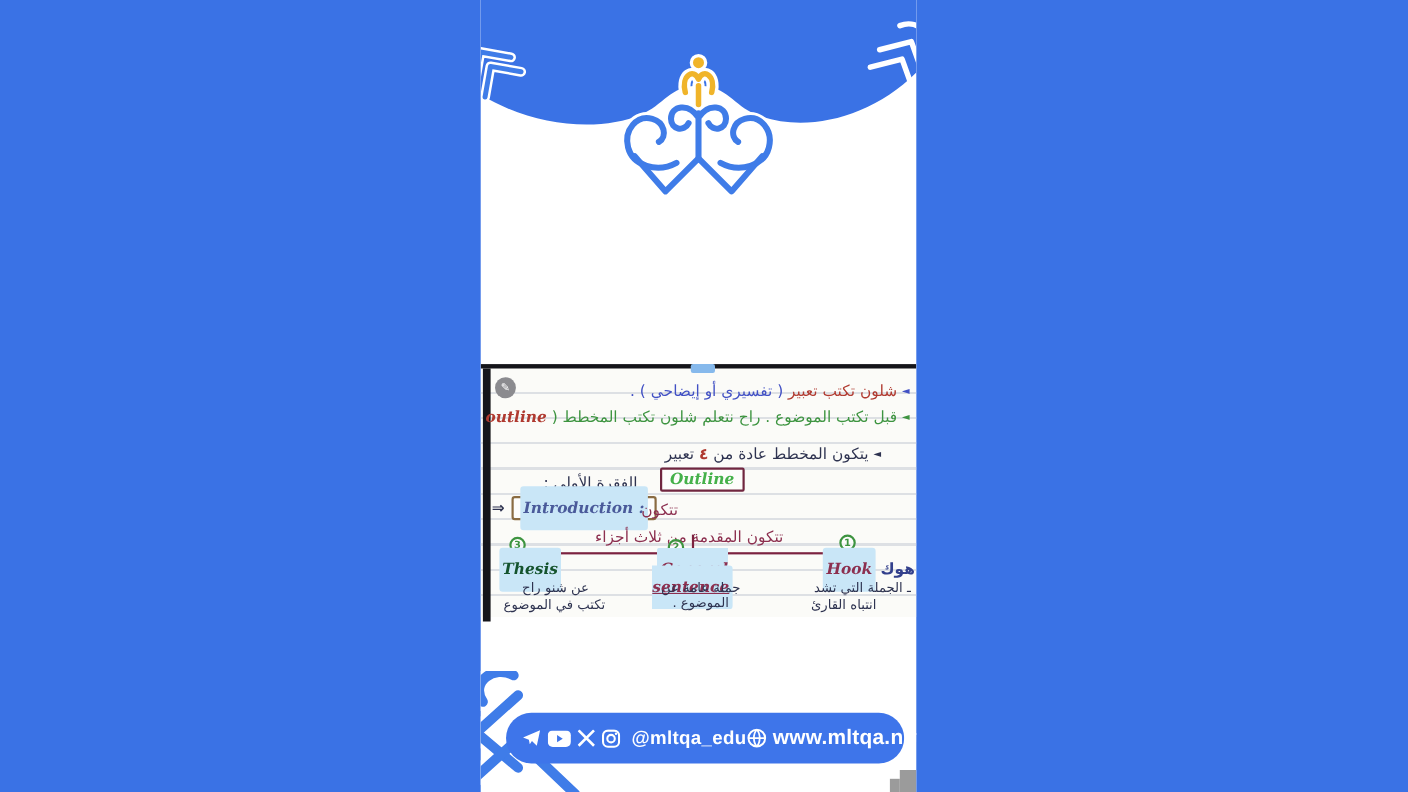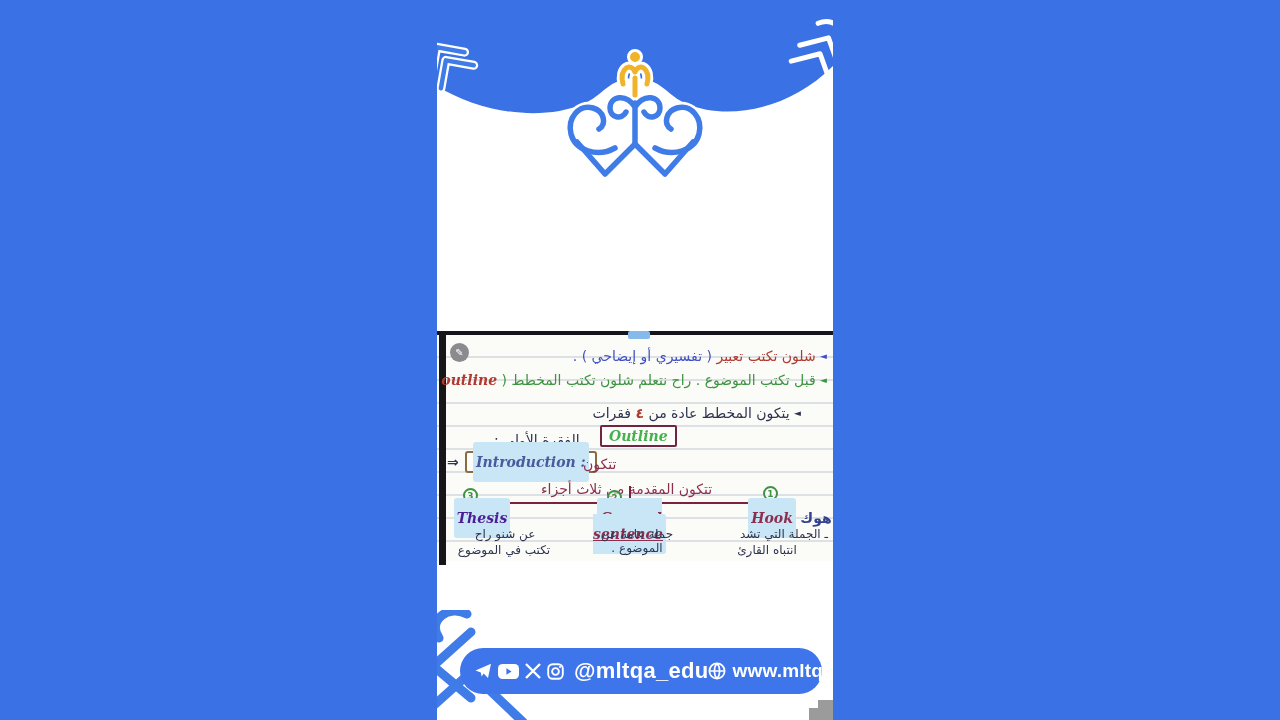--- a/index.html
+++ b/index.html
@@ -43,21 +43,21 @@
   .num-circle { position:absolute; width:15px; height:15px; border:2px solid #3d9440; border-radius:50%;
       color:#3d9440; font-size:9px; font-weight:bold; line-height:12px; text-align:center; background:rgba(255,255,255,.6); }
   .branch-label { position:absolute; top:175px; font-size:14px; text-align:center; }
   .branch-desc { position:absolute; font-size:12px; text-align:center; }
 
   
   .pill { position:absolute; left:23px; top:648px; width:362px; height:46px; border-radius:24px;
       background:#3e75ea; display:flex; align-items:center; justify-content:space-between;
       padding:0 15px; color:#fff; z-index:3; font-family:"Liberation Sans", sans-serif; }
   .pill-left, .pill-right { display:flex; align-items:center; gap:6px; }
-  .pill-handle { font-size:22px; font-weight:600; letter-spacing:.3px; margin-left:4px; }
+  .pill-handle { font-size:17px; font-weight:600; letter-spacing:.3px; margin-left:4px; }
   .pill-site { font-size:19px; font-weight:800; letter-spacing:.2px; }
   .pill svg { display:block; }
 
   .corner-logo-bl { position:absolute; left:-14px; top:610px; z-index:1; }
   .gray-sq-big { position:absolute; left:381px; top:700px; width:15px; height:20px; background:#9b9b9b; }
   .gray-sq-small { position:absolute; left:372px; top:708px; width:9px; height:12px; background:#9b9b9b; }
 </style>
 </head>
 <body>
 
@@ -120,21 +120,21 @@
           
           <span class="en-hand" style="color:#b03a30;">outline</span>
           <span>)</span>
         </span>
       </div>
 
       <div class="hw rtl" style="top:70px; right:32px; color:#2e3350;">
         <span class="bullet">◄</span>
         <span>يتكون المخطط عادة من</span>
         <span style="color:#b03a30; font-weight:bold;">٤</span>
-        <span>فقرات</span>
+        <span>تعبير</span>
       </div>
 
       <div class="outline-box en-hand" style="color:#45b14a;">Outline</div>
       <div class="hw rtl" style="top:97px; left:57px; color:#2e3350;">الفقرة الأولى :</div>
 
       <div class="hw" style="top:119px; left:10px; color:#2e3350; font-weight:bold;">⇒</div>
       <div class="intro-box">
         <span class="en-hand hl" style="color:#4a5a9a;">Introduction :</span>
       </div>
       <div class="hw rtl" style="top:121px; left:146px; color:#8c2f4f;">تتكون</div>
@@ -148,21 +148,21 @@
       <div class="tree-stem" style="left:334px;"></div>
       <div class="tree-head" style="left:45px;"></div>
       <div class="tree-head" style="left:188px;"></div>
       <div class="tree-head" style="left:330px;"></div>
 
       <div class="num-circle" style="left:26px; top:153px;">3</div>
       <div class="num-circle" style="left:170px; top:155px;">2</div>
       <div class="num-circle" style="left:326px; top:151px;">1</div>
 
       <div class="branch-label en-hand" style="left:10px; width:70px;">
-        <span class="hl" style="color:#4c1d95;">Thesis</span>
+        <span class="hl" style="color:#14532d;">Thesis</span>
       </div>
       <div class="branch-label en-hand" style="left:130px; width:125px;">
         <span class="hl" style="color:#8c2f4f;text-decoration:underline;">General sentence</span>
       </div>
       <div class="branch-label" style="left:310px; width:86px;">
         <span class="en-hand hl" style="color:#8c2f4f;">Hook</span>
         <span class="rtl" style="color:#33408c; font-weight:bold;">هوك</span>
       </div>
 
       <div class="branch-desc rtl" style="left:20px; top:192px; width:96px; color:#2e3350;">عن شنو راح</div>

